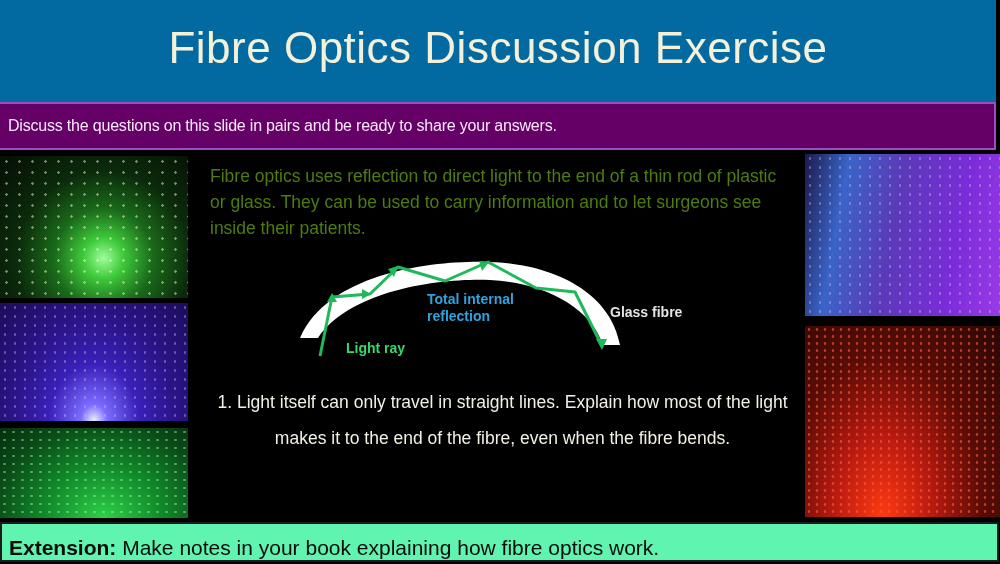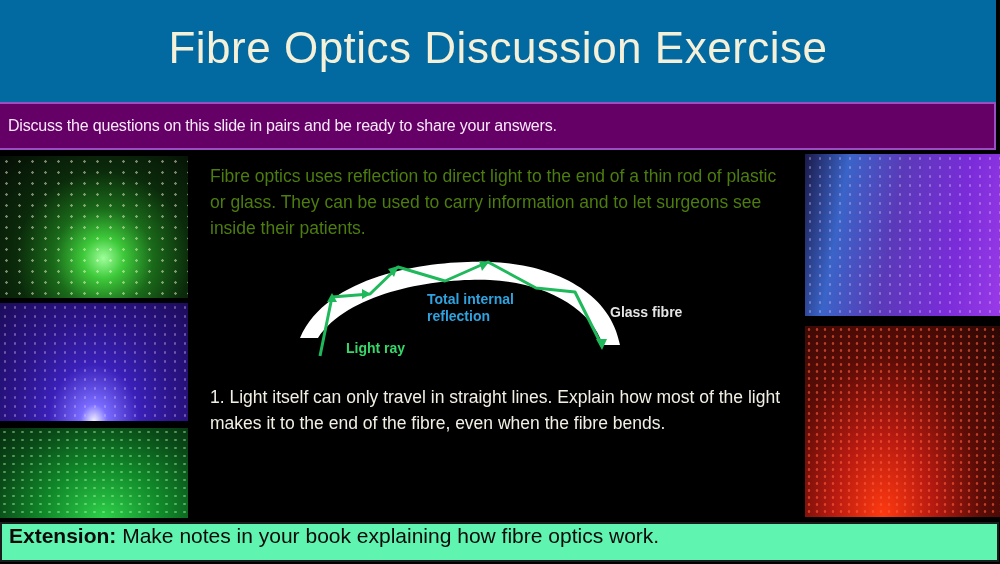--- a/index.html
+++ b/index.html
@@ -12,29 +12,29 @@
   .img-l1 { left:0; top:156px; width:188px; height:142px; background:radial-gradient(circle at 55% 72%, #9eff9a 0%, #3ec93a 14%, #1a6a1a 34%, #0b2a0b 60%, #050d05 100%); }
   .img-l2 { left:0; top:303px; width:188px; height:118px; background:radial-gradient(ellipse at 50% 100%, #f0f0ff 0%, #7a6cff 10%, #3a20b8 34%, #2b148a 60%, #1c0c5a 100%); }
   .img-l3 { left:0; top:428px; width:188px; height:90px; background:radial-gradient(ellipse at 55% 100%, #2ecf4a 0%, #118a2a 40%, #0a4a18 75%, #062e0e 100%); }
   .img-r1 { left:805px; top:154px; width:195px; height:162px; background:linear-gradient(100deg, #1b1a4a 0%, #3a64c8 20%, #5a3ab8 45%, #7a2cd8 75%, #9a3ae8 100%); }
   .img-r2 { left:805px; top:326px; width:195px; height:191px; background:radial-gradient(ellipse at 40% 100%, #ff3a10 0%, #b81a10 30%, #5a0c06 60%, #2a0804 100%); }
   .dots { position:absolute; inset:0; background-image:radial-gradient(circle, rgba(255,255,220,0.85) 0 1px, transparent 1.5px); background-size:13px 11px; opacity:0.55; }
   .dots.green { background-image:radial-gradient(circle, rgba(170,255,170,0.9) 0 1px, transparent 1.5px); background-size:9px 8px; opacity:0.5; }
   .dots.red { background-image:radial-gradient(circle, rgba(255,90,60,0.9) 0 1px, transparent 1.6px); background-size:8px 7px; opacity:0.7; }
   .dots.blue { background-image:radial-gradient(circle, rgba(230,200,255,0.85) 0 1px, transparent 1.5px); background-size:10px 9px; opacity:0.45; }
   .body-text { position:absolute; left:210px; top:163px; width:585px; color:#4d7c0f; font-size:17.5px; line-height:26px; margin:0; }
-  .questions { position:absolute; left:210px; top:384px; width:585px; color:#f2efe4; font-size:17.5px; line-height:26px; }
+  .questions { position:absolute; left:210px; top:384px; width:585px; color:#f2efe4; font-size:17.5px; line-height:36px;text-align:center; }
   .questions p { margin:0; }
   .questions p + p { margin-top:26px; }
   .diagram { position:absolute; left:290px; top:250px; width:420px; height:120px; }
   .diagram .lbl { position:absolute; font-weight:bold; font-size:14px; line-height:17px; }
   .lbl-tir { left:137px; top:41px; color:#2fa3df; }
   .lbl-glass { left:320px; top:54px; color:#e5e5e5; }
   .lbl-ray { left:32px; top:90px; color:#37d76a;margin-left:24px; }
-  .ext-bar { position:absolute; left:0; top:522px; width:995px; height:36px; background:#5ff4b0; border:2px solid #1b1b1b; display:flex; align-items:flex-start; }
+  .ext-bar { position:absolute; left:0; top:522px; width:995px; height:36px; background:#5ff4b0; border:2px solid #1b1b1b; display:flex; align-items:flex-end; }
   .ext-bar span { font-size:21px; color:#0a0a0a; padding-left:7px; }
   .ext-bar b { font-weight:bold; }
 </style>
 </head>
 <body>
 
 <div class="title-bar">
   <h1>Fibre Optics Discussion Exercise</h1>
 </div>
 

